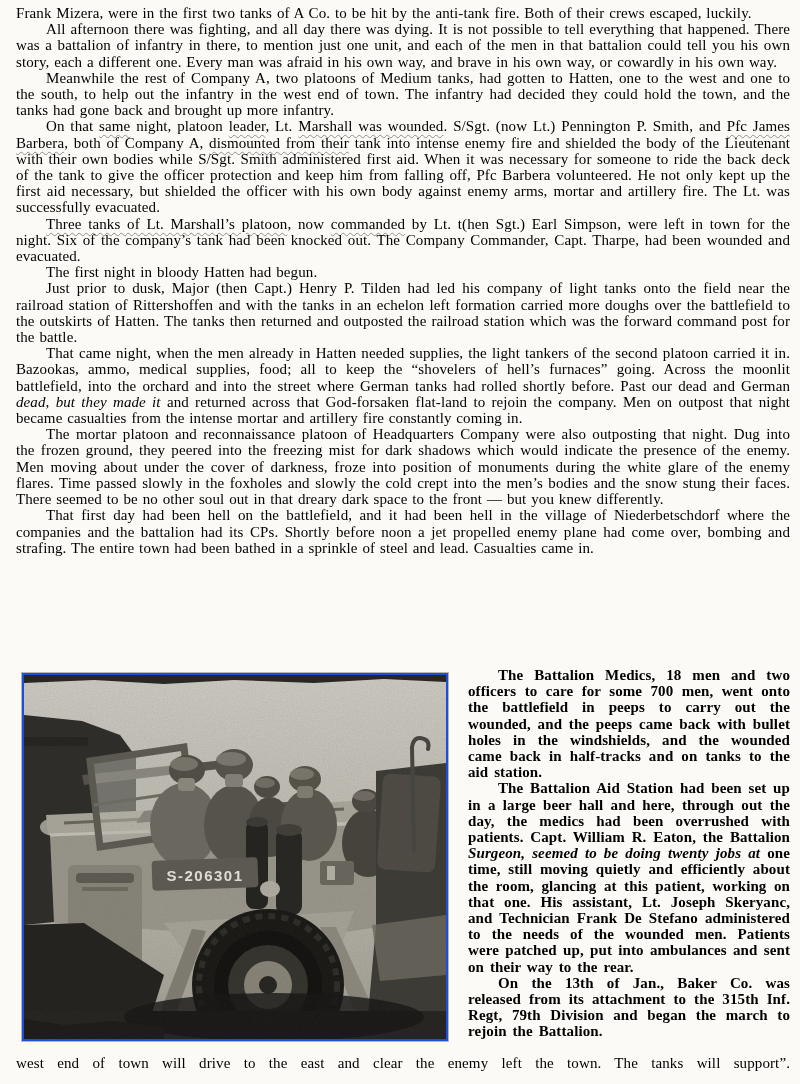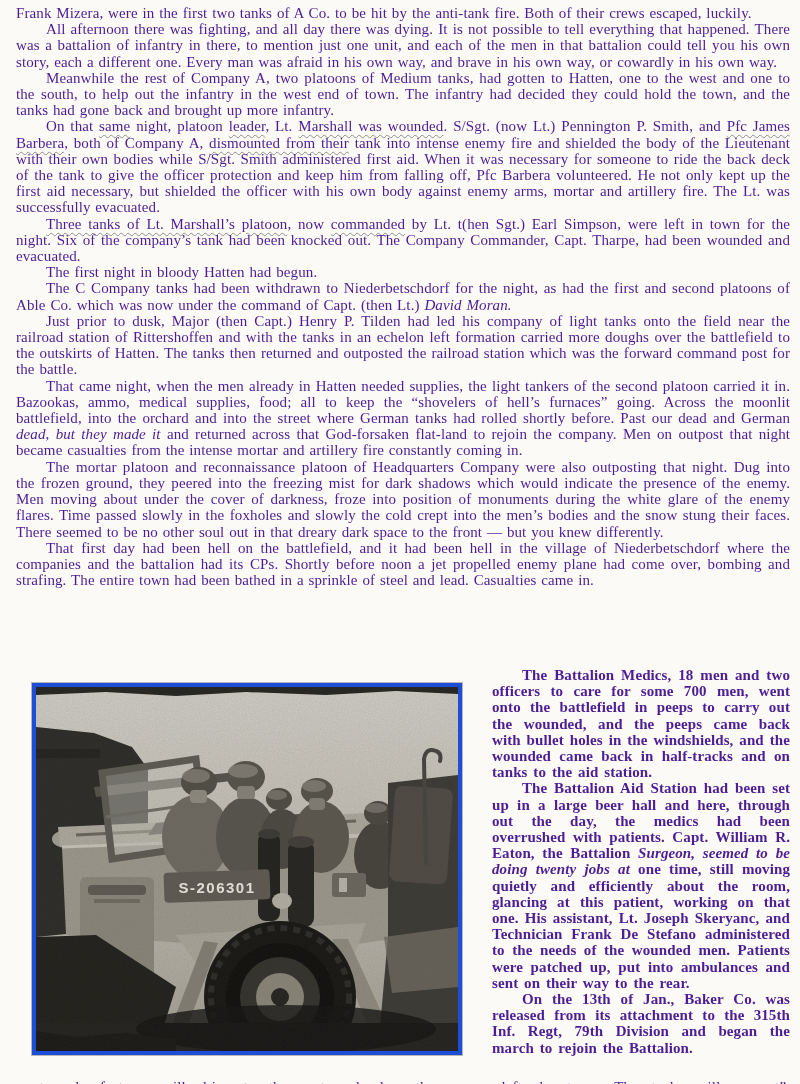--- a/index.html
+++ b/index.html
@@ -2,40 +2,40 @@
 <html><head>
 <meta charset="utf-8">
 <style>
   html,body{margin:0;padding:0;background:#fbfaf6;}
   .page{
     position:relative;
     width:800px;height:1084px;
     box-sizing:border-box;
     padding:5px 10px 8px 16px;
     background:#fbfaf6;
-    color:#4c1d95;
+    color:#000000;
     font-family:"Liberation Serif","DejaVu Serif",serif;
     font-size:15px;
     line-height:16.2px;
     overflow:hidden;
   }
   .para{
     margin:0;
     text-align:justify;
     text-indent:30px;
     word-spacing:1px;
     letter-spacing:0.1px;
   }
   .noindent{text-indent:0;}
   .col-top{min-height:654px;}
   .photo-row{display:flex;gap:14px;margin-top:8px;align-items:flex-start;}
   .photo{
-    margin:16px;flex:0 0 auto;
+    margin:6px;flex:0 0 auto;
     width:422px;height:364px;
-    border:4px solid #1d4ed8;
+    border:2px solid #1d4ed8;
     box-shadow:0 0 0 1px rgba(60,58,52,.35);
     background:#b8b4ab;
     overflow:hidden;
     text-align:right;
   }
   .photo svg{display:block;}
   .col-right{flex:1 1 auto;min-width:0;font-weight:bold;}
   .col-right .para{word-spacing:2px;}
   .bottom-line{
     margin-top:8px;
@@ -58,21 +58,20 @@
 
 <main class="page">
 
   <section class="col-top">
     <p class="para noindent">Frank Mizera, were in the first two tanks of A Co. to be hit by the anti-tank fire. Both of their crews escaped, luckily.</p>
     <p class="para">All afternoon there was fighting, and all day there was dying. It is not possible to tell everything that happened. There was a battalion of infantry in there, to mention just one unit, and each of the men in that battalion could tell you his own story, each a different one. Every man was afraid in his own way, and brave in his own way, or cowardly in his own way.</p>
     <p class="para">Meanwhile the rest of Company A, two platoons of Medium tanks, had gotten to Hatten, one to the west and one to the south, to help out the infantry in the west end of town. The infantry had decided they could hold the town, and the tanks had gone back and brought up more infantry.</p>
     <p class="para"><span>On that </span><span class="u">same</span><span> night, platoon </span><span class="u">leader</span><span>, Lt. </span><span class="u">Marshall was wounded</span><span>. S/Sgt. (now Lt.) Pennington P. Smith, and </span><span class="u">Pfc James Barbera</span><span>, both of Company A, </span><span class="u">dismounted from their</span><span> tank into intense enemy fire and shielded the body of the Lieutenant with their own bodies while S/Sgt. Smith administered first aid. When it was necessary for someone to ride the back deck of the tank to give the officer protection and keep him from falling off, Pfc Barbera volunteered. He not only kept up the first aid necessary, but shielded the officer with his own body against enemy arms, mortar and artillery fire. The Lt. was successfully evacuated.</span></p>
     <p class="para"><span class="u">Three tanks of Lt. Marshall’s platoon</span><span>, now </span><span class="u">commanded</span><span> by Lt. t(hen Sgt.) Earl Simpson, were left in town for the night. Six of the company’s tank had been knocked out. The Company Commander, Capt. Tharpe, had been wounded and evacuated.</span></p>
     <p class="para">The first night in bloody Hatten had begun.</p>
-    <p class="para"><span>The C Company tanks had been withdrawn to Niederbetschdorf for the night, as had the first and second platoons of Able Co. which was now under the command of Capt. (then Lt.) </span><span class="italic">David Moran.</span></p>
     <p class="para">Just prior to dusk, Major (then Capt.) Henry P. Tilden had led his company of light tanks onto the field near the railroad station of Rittershoffen and with the tanks in an echelon left formation carried more doughs over the battlefield to the outskirts of Hatten. The tanks then returned and outposted the railroad station which was the forward command post for the battle.</p>
     <p class="para"><span>That came night, when the men already in Hatten needed supplies, the light tankers of the second platoon carried it in. Bazookas, ammo, medical supplies, food; all to keep the “shovelers of hell’s furnaces” going. Across the moonlit battlefield, into the orchard and into the street where German tanks had rolled shortly before. Past our dead and German </span><span class="italic">dead, but they made it</span><span> and returned across that God-forsaken flat-land to rejoin the company. Men on outpost that night became casualties from the intense mortar and artillery fire constantly coming in.</span></p>
     <p class="para">The mortar platoon and reconnaissance platoon of Headquarters Company were also outposting that night. Dug into the frozen ground, they peered into the freezing mist for dark shadows which would indicate the presence of the enemy. Men moving about under the cover of darkness, froze into position of monuments during the white glare of the enemy flares. Time passed slowly in the foxholes and slowly the cold crept into the men’s bodies and the snow stung their faces. There seemed to be no other soul out in that dreary dark space to the front — but you knew differently.</p>
     <p class="para">That first day had been hell on the battlefield, and it had been hell in the village of Niederbetschdorf where the companies and the battalion had its CPs. Shortly before noon a jet propelled enemy plane had come over, bombing and strafing. The entire town had been bathed in a sprinkle of steel and lead. Casualties came in.</p>
   </section>
 
   <section class="photo-row">
     <figure class="photo">
       <svg viewBox="0 0 422 364" width="422" height="364" role="img">
         <defs>

